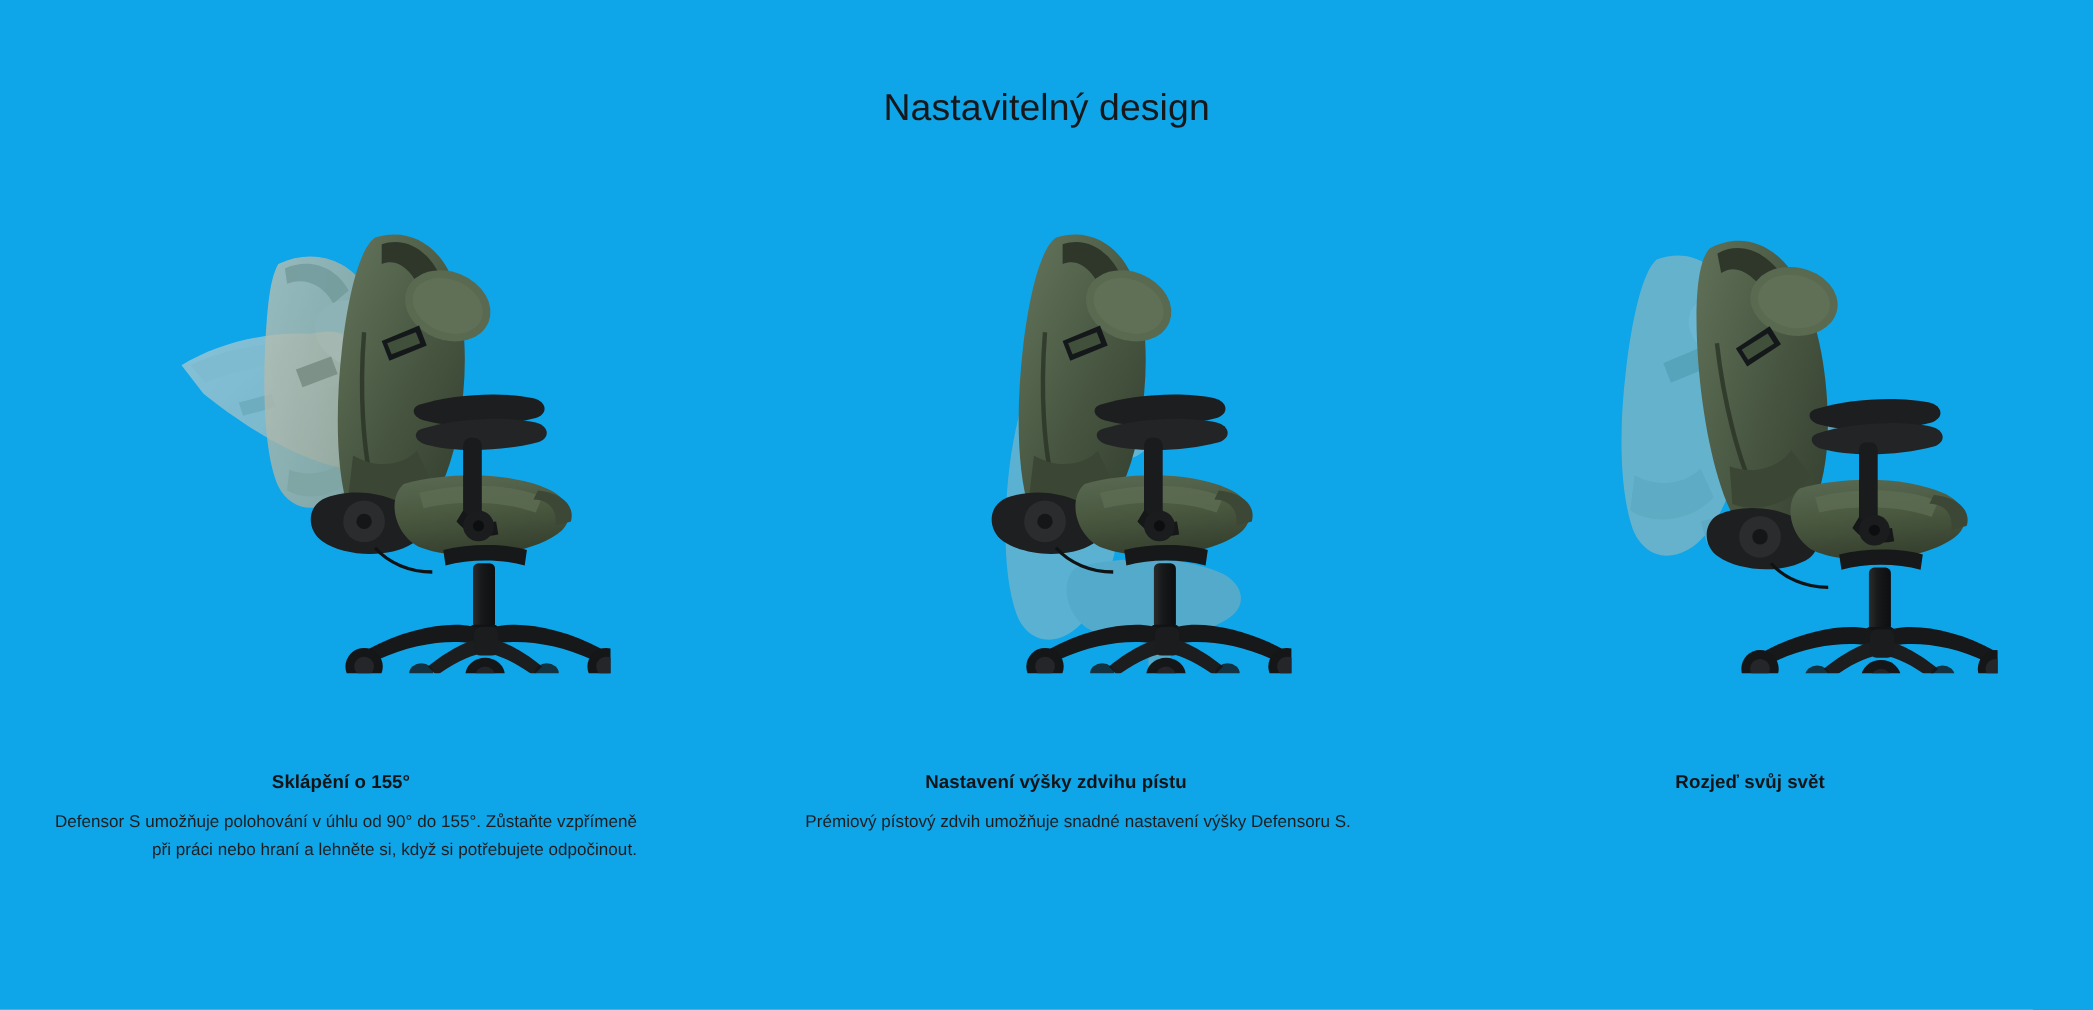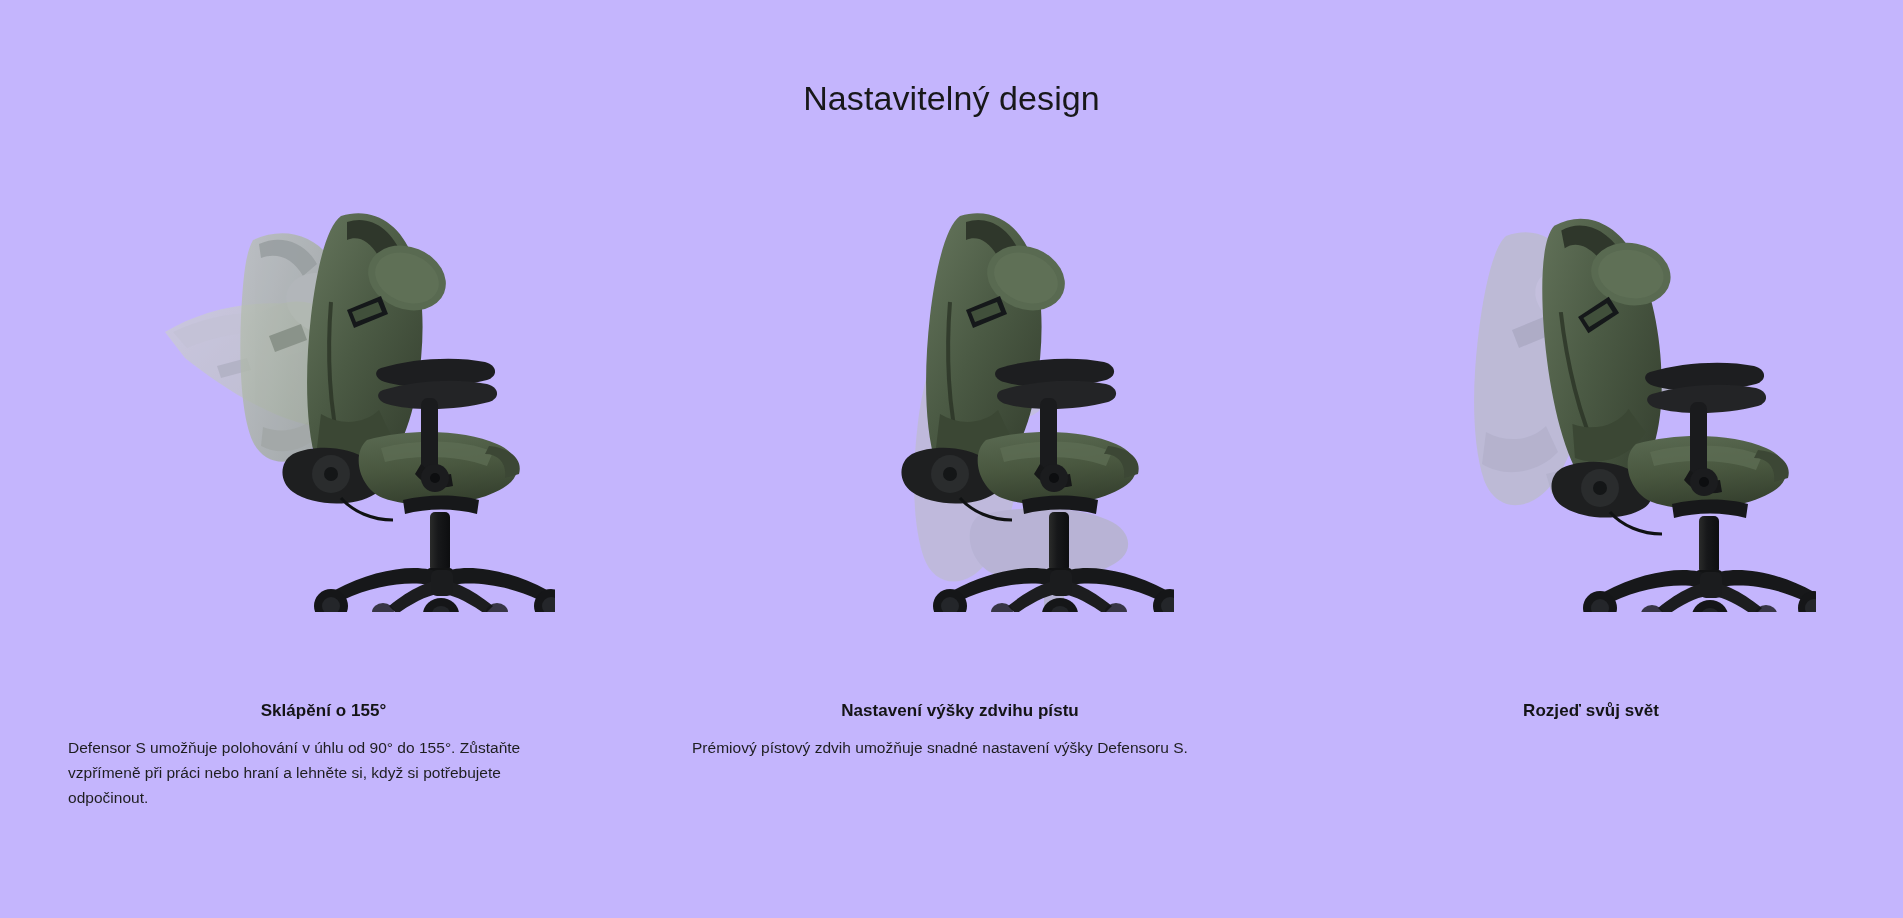--- a/index.html
+++ b/index.html
@@ -15,21 +15,21 @@
     background: #cbcbcb;
     font-family: "Liberation Sans", sans-serif;
     color: #1c1c1c;
     -webkit-font-smoothing: antialiased;
   }
 
   .page {
     position: relative;
     width: 1903px;
     height: 918px;
-    background: #c4b5fd;
+    background: #0ea5e9;
   }
 
   
   .section-title {
     position: absolute;
     top: 78px;
     left: 0;
     width: 1903px;
     text-align: center;
     font-size: 34px;
@@ -75,30 +75,30 @@
     text-align: center;
     font-size: 17px;
     font-weight: 700;
     color: #141416;
     line-height: 1.3;
     margin-bottom: 13px;
     letter-spacing: 0.05px;
   }
 
   .caption-body {
-    text-align: left;
+    text-align: right;
     font-size: 15.5px;
     font-weight: 400;
     color: #1e1e20;
     line-height: 1.62;
     letter-spacing: 0.02px;
   }
 
   
-  .col-1 .caption { padding-left: 68px; padding-right: 55px; }
+  .col-1 .caption { padding-left: 41px; padding-right: 55px; }
   .col-2 .caption { padding-left: 58px; padding-right: 40px; }
   .col-3 .caption { padding-left: 44px; padding-right: 32px; }
 
   
   .chair-svg {
     position: absolute;
     display: block;
   }
   .chair-1 { left: 135px;  top: -8px; }
   .chair-2 { left: 120px;  top: -8px; }

